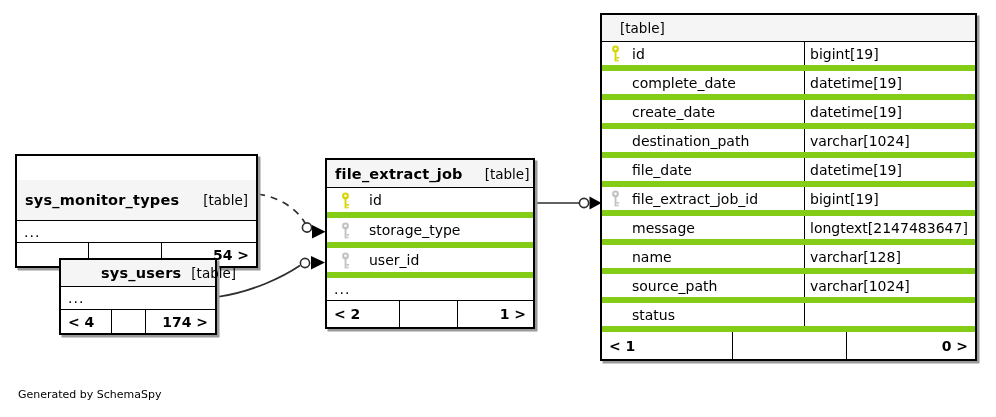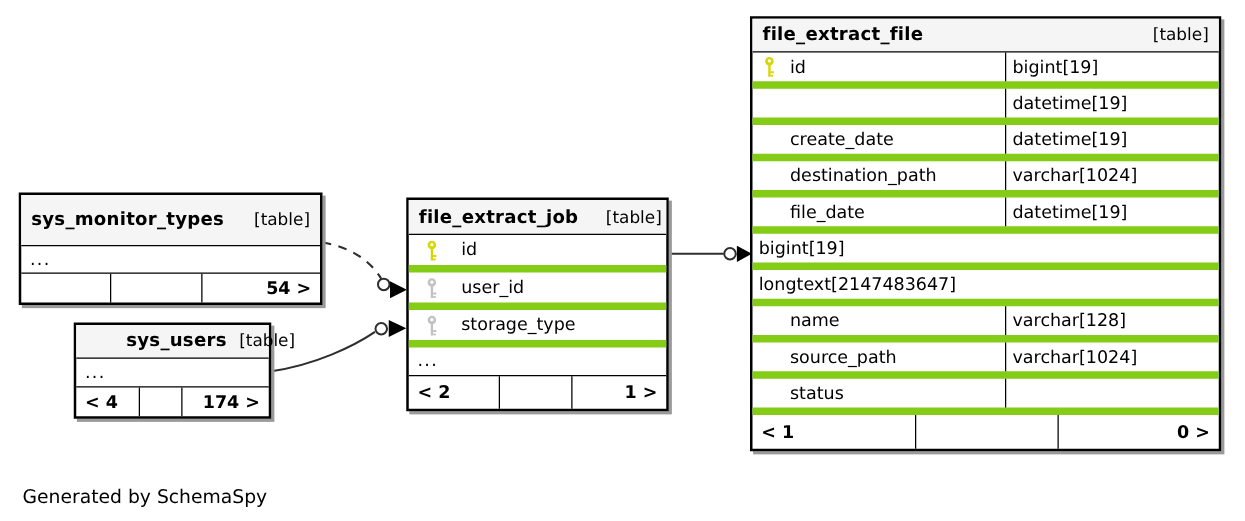--- a/index.html
+++ b/index.html
@@ -38,32 +38,32 @@
   #t-fef .fcell.left { width:131px; } #t-fef .fcell.mid { width:114px; }
 
   #t-fej { left:325px; top:158px; width:210px; }
   #t-fej .tbl-header { height:28px;gap:12px; }
   #t-fej .crow { height:30px; }
   #t-fej .ellipsis-row { height:23px; }
   #t-fej .tfoot { height:26px; }
   #t-fej .fcell.left { width:73px; } #t-fej .fcell.mid { width:58px; }
 
   #t-smt { left:15px; top:154px; width:243px; }
-  #t-smt .tbl-header { height:41px; }
+  #t-smt .tbl-header { height:41px;margin-top:24px; }
   #t-smt .ellipsis-row { height:22px; }
   #t-smt .tfoot { height:23px; }
   #t-smt .fcell.left { width:72px; } #t-smt .fcell.mid { width:73px; }
 
   #t-su { left:59px; top:258px; width:158px; }
   #t-su .tbl-header { height:27px;padding-left:40px; }
   #t-su .ellipsis-row { height:23px; }
   #t-su .tfoot { height:23px; }
   #t-su .fcell.left { width:51px; } #t-su .fcell.mid { width:34px; }
 
-  #gen-note { position:absolute; left:18px; top:388px; font-size:15px; z-index:2; }
+  #gen-note { position:absolute; left:18px; top:388px; font-size:11px; z-index:2; }
 </style>
 </head>
 <body>
 
 <div id="canvas">
 
   <svg id="edges" viewBox="0 0 996 417" xmlns="http://www.w3.org/2000/svg">
 
     <g>
       <path d="M535,203 L579,203" stroke="#2e2e2e" stroke-width="1.7" fill="none"></path>
@@ -79,21 +79,20 @@
 
     <g>
       <path d="M217,297 C252,292 283,277 300,265.5" stroke="#2e2e2e" stroke-width="1.7" fill="none"></path>
       <circle cx="305" cy="263" r="4.6" fill="#fff" stroke="#2e2e2e" stroke-width="1.6"></circle>
       <polygon points="311,256 311,269.5 325,262.5" fill="#000"></polygon>
     </g>
   </svg>
 
   <div class="table-box has-type" id="t-fef">
     <div class="tbl-header">
-      <span class="tbl-title">file_extract_file</span>
       <span class="tbl-badge">[table]</span>
     </div>
 
     <div class="crow">
       <div class="cname">
           <span class="kicon">
             <svg width="11" height="17" viewBox="0 0 11 17">
               <circle cx="5.5" cy="4" r="3.4" fill="#d6d600"></circle>
               <circle cx="5.5" cy="3.7" r="1.3" fill="#fff"></circle>
               <rect x="4.6" y="7" width="1.9" height="9.4" fill="#d6d600"></rect>
@@ -103,20 +102,21 @@
           </span>
         <span>id</span>
         </div>
       <div class="ctype">bigint[19]</div>
     </div>
     <div class="crow">
       <div class="cname">
           <span class="kicon blank">
             <svg width="11" height="17"></svg>
           </span>
+        <span>complete_date</span>
         </div>
       <div class="ctype">datetime[19]</div>
     </div>
     <div class="crow">
       <div class="cname">
           <span class="kicon blank">
             <svg width="11" height="17"></svg>
           </span>
         <span>create_date</span>
         </div>
@@ -134,23 +134,41 @@
     <div class="crow">
       <div class="cname">
           <span class="kicon blank">
             <svg width="11" height="17"></svg>
           </span>
         <span>file_date</span>
         </div>
       <div class="ctype">datetime[19]</div>
     </div>
     <div class="crow">
+      <div class="cname">
+          <span class="kicon">
+            <svg width="11" height="17" viewBox="0 0 11 17">
+              <circle cx="5.5" cy="4" r="3.4" fill="#c2c2c2"></circle>
+              <circle cx="5.5" cy="3.7" r="1.3" fill="#fff"></circle>
+              <rect x="4.6" y="7" width="1.9" height="9.4" fill="#c2c2c2"></rect>
+              <rect x="6.5" y="12" width="2.6" height="1.6" fill="#c2c2c2"></rect>
+              <rect x="6.5" y="14.8" width="2.1" height="1.5" fill="#c2c2c2"></rect>
+            </svg>
+          </span>
+        <span>file_extract_job_id</span>
+        </div>
       <div class="ctype">bigint[19]</div>
     </div>
     <div class="crow">
+      <div class="cname">
+          <span class="kicon blank">
+            <svg width="11" height="17"></svg>
+          </span>
+        <span>message</span>
+        </div>
       <div class="ctype">longtext[2147483647]</div>
     </div>
     <div class="crow">
       <div class="cname">
           <span class="kicon blank">
             <svg width="11" height="17"></svg>
           </span>
         <span>name</span>
         </div>
       <div class="ctype">varchar[128]</div>
@@ -203,35 +221,35 @@
       <div class="cname">
           <span class="kicon" style="margin-left:5px">
             <svg width="11" height="17" viewBox="0 0 11 17">
               <circle cx="5.5" cy="4" r="3.4" fill="#c2c2c2"></circle>
               <circle cx="5.5" cy="3.7" r="1.3" fill="#fff"></circle>
               <rect x="4.6" y="7" width="1.9" height="9.4" fill="#c2c2c2"></rect>
               <rect x="6.5" y="12" width="2.6" height="1.6" fill="#c2c2c2"></rect>
               <rect x="6.5" y="14.8" width="2.1" height="1.5" fill="#c2c2c2"></rect>
             </svg>
           </span>
-        <span style="margin-left:7px">user_id</span>
+        <span style="margin-left:7px">storage_type</span>
         </div>
     </div>
     <div class="crow">
       <div class="cname">
           <span class="kicon" style="margin-left:5px">
             <svg width="11" height="17" viewBox="0 0 11 17">
               <circle cx="5.5" cy="4" r="3.4" fill="#c2c2c2"></circle>
               <circle cx="5.5" cy="3.7" r="1.3" fill="#fff"></circle>
               <rect x="4.6" y="7" width="1.9" height="9.4" fill="#c2c2c2"></rect>
               <rect x="6.5" y="12" width="2.6" height="1.6" fill="#c2c2c2"></rect>
               <rect x="6.5" y="14.8" width="2.1" height="1.5" fill="#c2c2c2"></rect>
             </svg>
           </span>
-        <span style="margin-left:7px">storage_type</span>
+        <span style="margin-left:7px">user_id</span>
         </div>
     </div>
     <div class="ellipsis-row">...</div>
     <div class="tfoot">
       <div class="fcell left">&lt; 2</div>
       <div class="fcell mid"></div>
       <div class="fcell right">1 &gt;</div>
     </div>
   </div>
 

